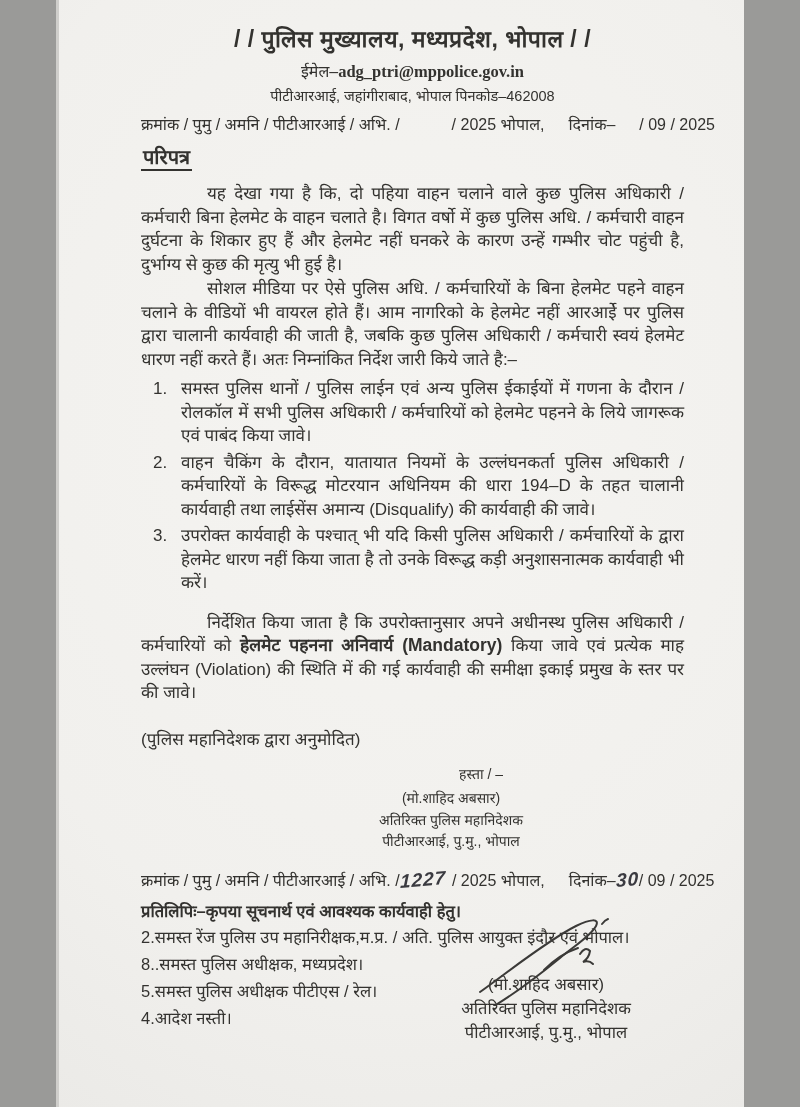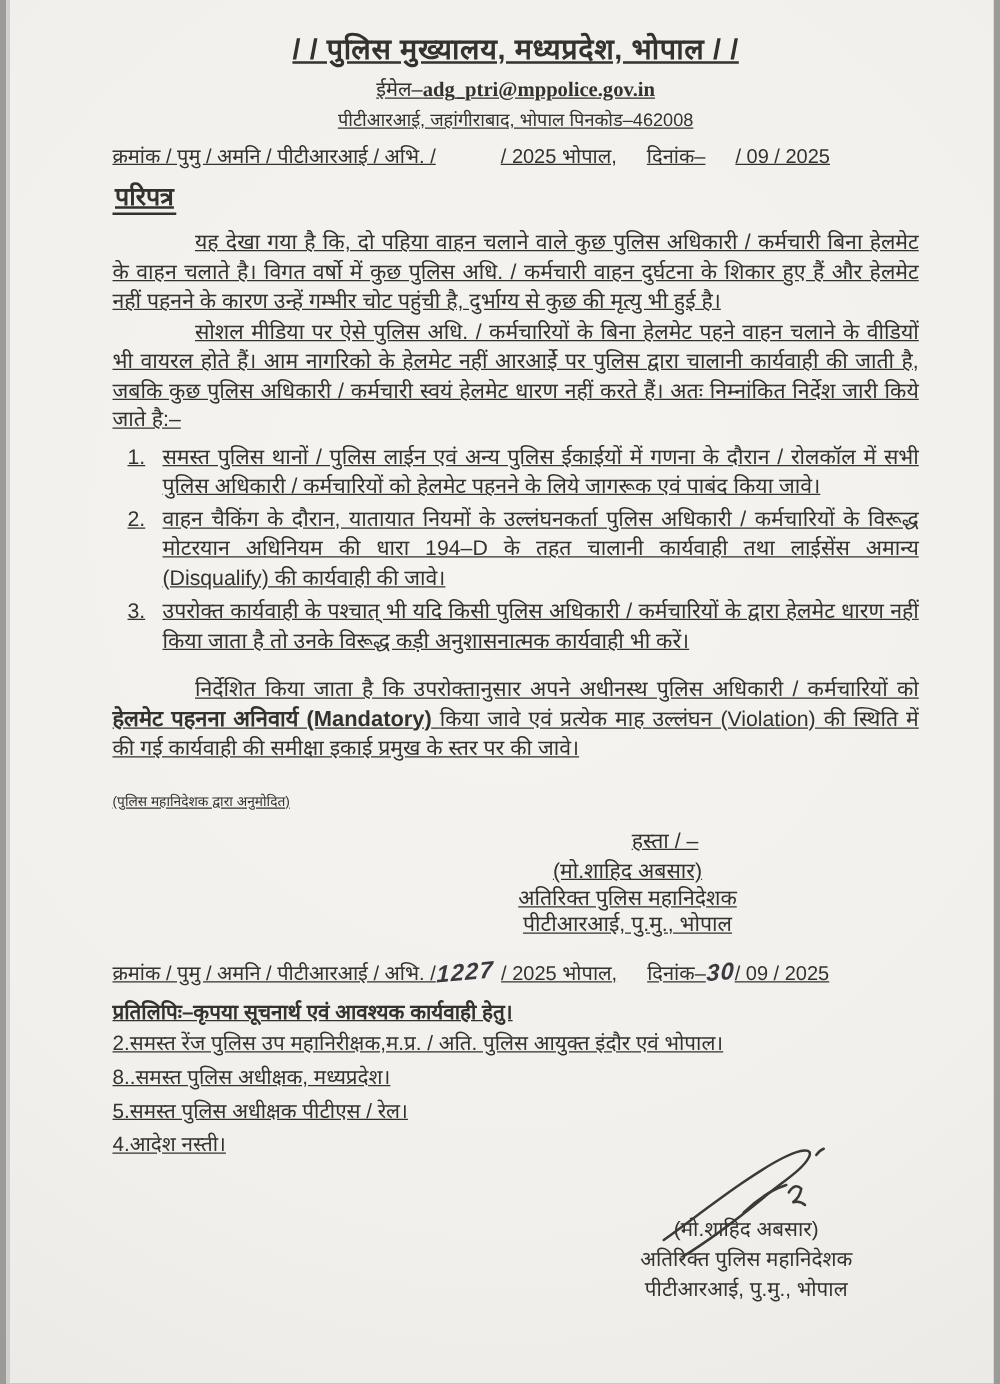--- a/index.html
+++ b/index.html
@@ -1,28 +1,27 @@
 <!DOCTYPE html>
 <html lang="hi"><head>
 <meta charset="utf-8">
 <style>
   html, body { margin: 0; padding: 0; background: #9a9a98; }
   * { box-sizing: border-box; }
 
   .page {
     position: relative;
-    width: 790px;
+    width: 688px;
     height: 1107px;
     margin: 0 auto;
     background:
       radial-gradient(ellipse 120% 90% at 50% 38%, #f5f4f1 0%, #f1f0ed 55%, #eae9e6 85%, #e4e3e0 100%);
     color: #33322f;
     font-family: "Liberation Sans", "DejaVu Sans", sans-serif;
     overflow: hidden;
-    text-decoration: underline;
   }
   .page::before { 
     content: ""; position: absolute; left: 0; top: 0; bottom: 0; width: 3px;
     background: #cfcecb;
   }
 
   .content { position: relative; padding: 20px 60px 0 85px; }
 
   
   .hdr { text-align: center; }
@@ -48,26 +47,26 @@
     text-indent: 66px; margin: 0 0 1px 0;
   }
   .para b { font-size: 17.5px; }
 
   
   .directives { margin: 6px 0 0 12px; }
   .directive { display: flex; font-size: 17px; line-height: 23.5px; margin-bottom: 3px; }
   .d-num { width: 28px; flex: 0 0 28px; }
   .d-text { flex: 1; text-align: justify; }
 
-  .approved { font-size: 11px; margin-top: 22px; }
+  .approved { font-size: 17px; margin-top: 22px; }
 
   
   .sign1 {
     width: 270px; margin: 14px 98px 0 auto;
-    text-align: center; font-size: 17px; line-height: 21.5px;
+    text-align: center; font-size: 14px; line-height: 21.5px;
   }
   .sign1 .signed { text-align: center; padding-left: 60px; margin-bottom: 3px; }
 
   
   .ref2 { margin-top: 16px; }
   .hw {
     display: inline-block; font-style: italic; font-weight: 600;
     font-size: 19px; transform: rotate(-5deg) skewX(-6deg);
     color: #3a3a40; letter-spacing: 1px; line-height: 14px;
   }
@@ -93,21 +92,21 @@
       <div class="email-line"><span>ईमेल–</span><b>adg_ptri@mppolice.gov.in</b></div>
       <div class="addr-line">पीटीआरआई, जहांगीराबाद, भोपाल पिनकोड–462008</div>
     </div>
 
     <div class="ref-line">
       <span>क्रमांक / पुमु / अमनि / पीटीआरआई / अभि. /</span><span class="gap-lg"></span><span>/ 2025 भोपाल,</span><span class="gap-sm"></span><span>दिनांक–</span><span class="gap-sm"></span><span>/ 09 / 2025</span>
     </div>
 
     <div class="doc-title"><span>परिपत्र</span></div>
 
-    <p class="para">यह देखा गया है कि, दो पहिया वाहन चलाने वाले कुछ पुलिस अधिकारी / कर्मचारी बिना हेलमेट के वाहन चलाते है। विगत वर्षो में कुछ पुलिस अधि. / कर्मचारी वाहन दुर्घटना के शिकार हुए हैं और हेलमेट नहीं पहनने के कारण उन्हें गम्भीर चोट पहुंची है, दुर्भाग्य से कुछ की मृत्यु भी हुई है।</p>
+    <p class="para">यह देखा गया है कि, दो पहिया वाहन चलाने वाले कुछ पुलिस अधिकारी / कर्मचारी बिना हेलमेट के वाहन चलाते है। विगत वर्षो में कुछ पुलिस अधि. / कर्मचारी वाहन दुर्घटना के शिकार हुए हैं और हेलमेट नहीं घनकरे के कारण उन्हें गम्भीर चोट पहुंची है, दुर्भाग्य से कुछ की मृत्यु भी हुई है।</p>
     <p class="para">सोशल मीडिया पर ऐसे पुलिस अधि. / कर्मचारियों के बिना हेलमेट पहने वाहन चलाने के वीडियों भी वायरल होते हैं। आम नागरिको के हेलमेट नहीं आरआईे पर पुलिस द्वारा चालानी कार्यवाही की जाती है, जबकि कुछ पुलिस अधिकारी / कर्मचारी स्वयं हेलमेट धारण नहीं करते हैं। अतः निम्नांकित निर्देश जारी किये जाते है:–</p>
 
     <div class="directives">
       <div class="directive">
         <span class="d-num">1.</span>
         <span class="d-text">समस्त पुलिस थानों / पुलिस लाईन एवं अन्य पुलिस ईकाईयों में गणना के दौरान / रोलकॉल में सभी पुलिस अधिकारी / कर्मचारियों को हेलमेट पहनने के लिये जागरूक एवं पाबंद किया जावे।</span>
       </div>
       <div class="directive">
         <span class="d-num">2.</span>
         <span class="d-text">वाहन चैकिंग के दौरान, यातायात नियमों के उल्लंघनकर्ता पुलिस अधिकारी / कर्मचारियों के विरूद्ध मोटरयान अधिनियम की धारा 194–D के तहत चालानी कार्यवाही तथा लाईसेंस अमान्य (Disqualify) की कार्यवाही की जावे।</span>

